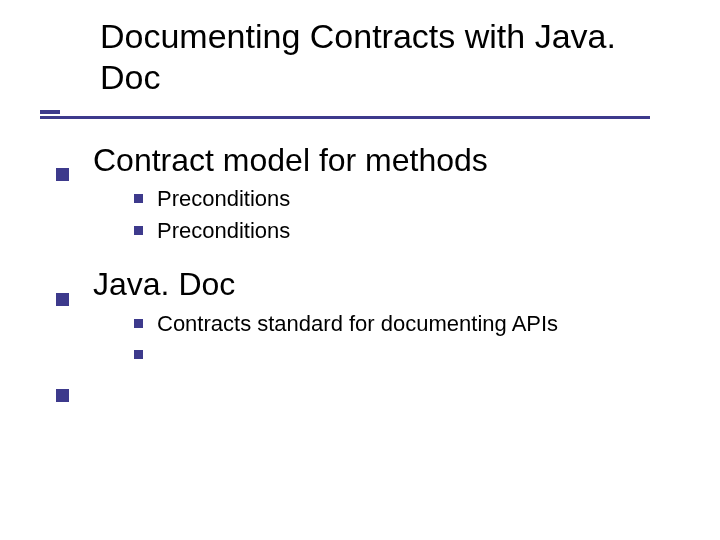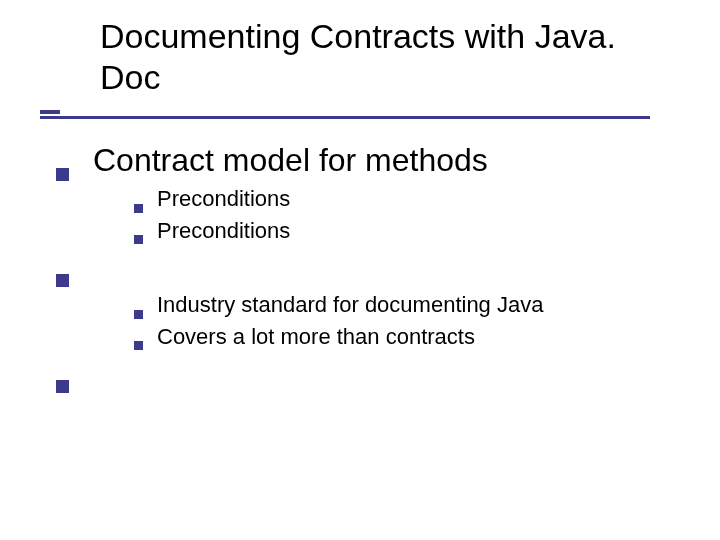--- a/index.html
+++ b/index.html
@@ -58,21 +58,21 @@
       align-items: flex-end;
       gap: 24px;
       font-size: 32px;
       line-height: 1.3;
     }
     .lvl2 {
       margin-left: 134px;
       margin-right: 30px;
       margin-top: 4px;
       display: flex;
-      align-items: flex-end;
+      align-items: flex-start;
       gap: 14px;
       font-size: 22px;
       line-height: 1.25;
     }
     .bullet-lg {
       width: 13px;
       height: 13px;
       background: #3d3a8c;
       flex-shrink: 0;
       margin-top: 10px;
@@ -110,28 +110,28 @@
       <div class="bullet-sm"></div>
       <div>Preconditions</div>
     </div>
     <div class="lvl2">
       <div class="bullet-sm"></div>
       <div>Preconditions</div>
     </div>
 
     <div class="lvl1 group-gap">
       <div class="bullet-lg"></div>
+      <div>Java. Doc</div>
     </div>
     <div class="lvl2">
       <div class="bullet-sm"></div>
-      <div>Industry standard for documenting Java</div>
+      <div>Contracts standard for documenting APIs</div>
     </div>
     <div class="lvl2">
       <div class="bullet-sm"></div>
-      <div>Covers a lot more than contracts</div>
     </div>
 
     <div class="lvl1 group-gap">
       <div class="bullet-lg"></div>
     </div>
 
   </div>
 
 </div>
 

